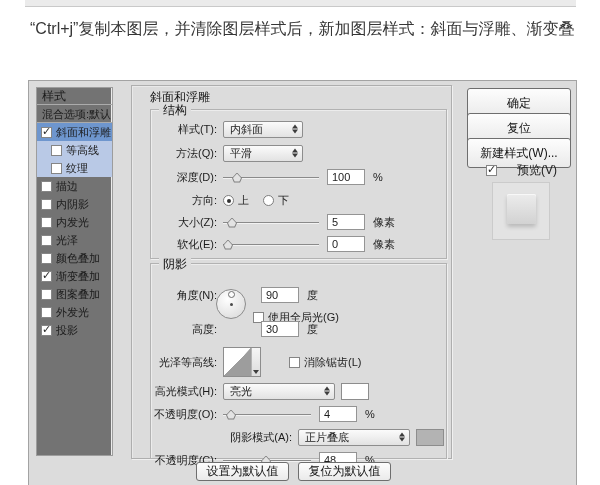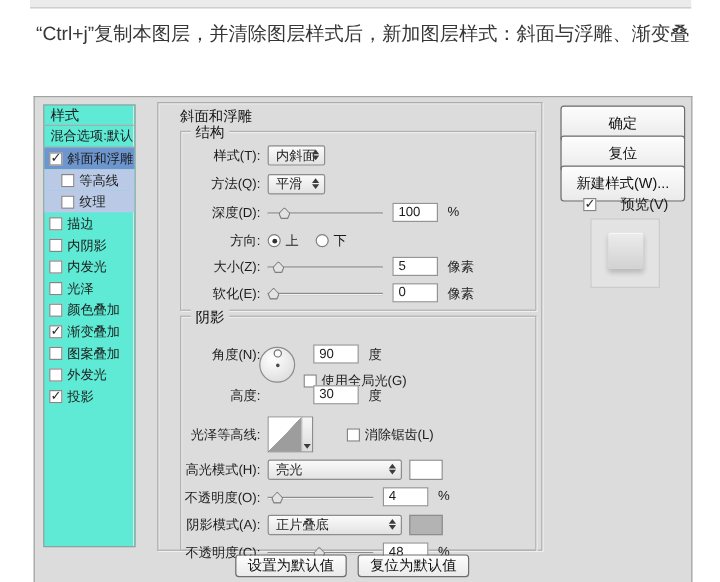--- a/index.html
+++ b/index.html
@@ -8,21 +8,21 @@
             font-family:"Liberation Sans","DejaVu Sans",sans-serif; color:#1c1c1c; }
   .top-strip { position:absolute; left:25px; top:0; width:551px; height:7px; background:#ebebeb;
                border-bottom:1px solid #c9c9c9; }
   .intro { position:absolute; left:30px; top:16px; width:562px; font-size:16px; line-height:26px; color:#363636; }
 
   .dialog { position:absolute; left:28px; top:80px; width:549px; height:405px; background:#dcdcdc;
             border-left:1px solid #a3a3a3; border-top:1px solid #a3a3a3; border-right:1px solid #a3a3a3; }
 
   
   .sidebar { position:absolute; left:7px; top:6px; width:77px; height:369px; border:1px solid #9d9d9d;
-             background:#5eead4; box-shadow:inset -1px 0 0 #ececec; }
+             background:#737373; box-shadow:inset -1px 0 0 #ececec; }
   .sb-header { height:17px; line-height:17px; padding-left:5px; font-size:12px; border-bottom:1px solid #ababab; }
   .sb-blend { height:18px; line-height:18px; padding-left:5px; font-size:11px; border-bottom:1px solid #ababab; white-space:nowrap; }
   .sb-item { height:18px; display:flex; align-items:center; font-size:11px; white-space:nowrap; }
   .sb-item.sel { background:#6e96ce; }
   .sb-item.lite { background:#b9c9e6; }
   .sb-item .ind { width:10px; }
   .cb { width:11px; height:11px; min-width:11px; border:1px solid #858585; background:#fff; margin:0 4px 0 4px;
         position:relative; }
   .cb .mark { position:absolute; left:0px; top:-3px; font-size:11px; font-weight:bold; color:#2a2a2a; }
   .sb-item .lbl2 { font-size:11px; }
@@ -36,21 +36,21 @@
   .group-structure { top:23px; height:150px; }
   .group-shading { top:177px; height:196px; }
   .legend { position:absolute; top:-8px; left:8px; background:#dcdcdc; padding:0 4px; font-size:12px; color:#111; }
 
   .row { position:absolute; left:2px; right:2px; height:18px; display:flex; align-items:center; }
   .flabel { width:64px; min-width:64px; text-align:right; margin-right:6px; font-size:11px; white-space:nowrap; }
 
   .dd { position:relative; height:17px; border:1px solid #8d8d8d; border-radius:2px;
         background:linear-gradient(#fbfbfb,#e2e2e2); display:flex; align-items:center;
         font-size:11px; padding:0 16px 0 6px; white-space:nowrap; }
-  .dd-sm { width:48px;text-align:right; }
+  .dd-sm { width:80px;text-align:right; }
   .dd-lg { width:112px; }
   .arrows { position:absolute; right:4px; top:50%; transform:translateY(-50%); display:flex; flex-direction:column; gap:1px; }
   .tri-up { width:0; height:0; border-left:3px solid transparent; border-right:3px solid transparent; border-bottom:4px solid #3c3c3c; }
   .tri-dn { width:0; height:0; border-left:3px solid transparent; border-right:3px solid transparent; border-top:4px solid #3c3c3c; }
 
   .slider { position:relative; width:96px; height:13px; }
   .slider.short { width:88px; }
   .strack { position:absolute; left:0; right:0; top:6px; height:2px; background:#8a8a8a; border-bottom:1px solid #f2f2f2; }
   .sthumb { position:absolute; top:2px; width:10px; height:10px;
             clip-path:polygon(50% 0,100% 55%,80% 100%,20% 100%,0 55%); background:#7f7f7f; }
@@ -334,21 +334,21 @@
             <span class="sthumb" style="left:3px;">
                 <i></i>
               </span>
           </div>
           <div class="num">
               <span>4</span>
             </div>
           <span class="unit">%</span>
         </div>
 
-        <div class="row" style="top:164px;">
+        <div class="row" style="top:164px;justify-content:flex-end;">
           <span class="flabel">阴影模式(A):</span>
           <div class="dd dd-lg">
             <span>正片叠底</span>
             <span class="arrows">
                 <span class="tri-up"></span>
                 <span class="tri-dn"></span>
               </span>
           </div>
           <span class="swatch swatch-gray"></span>
         </div>

